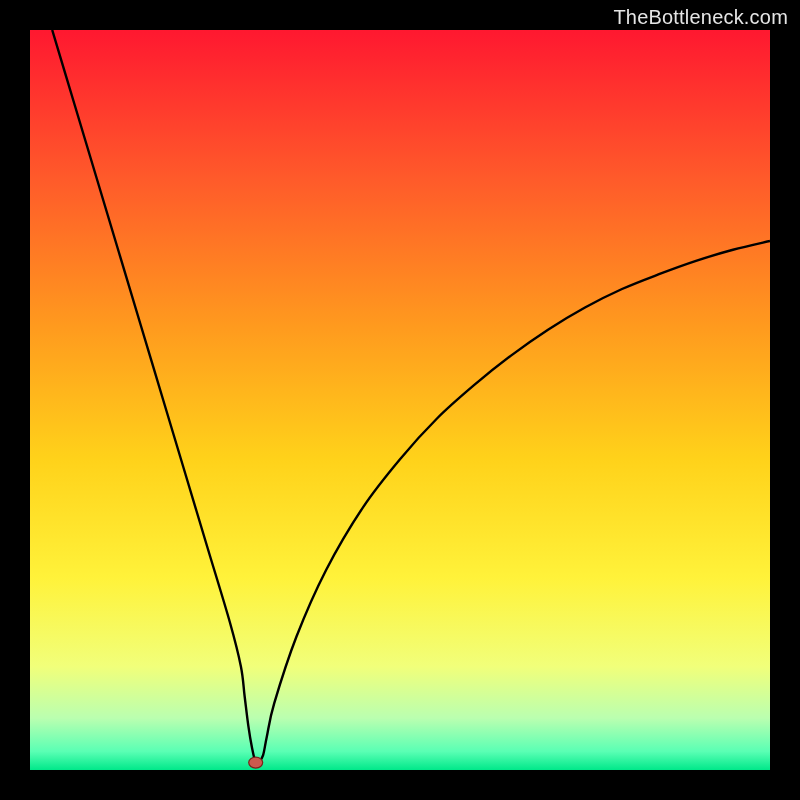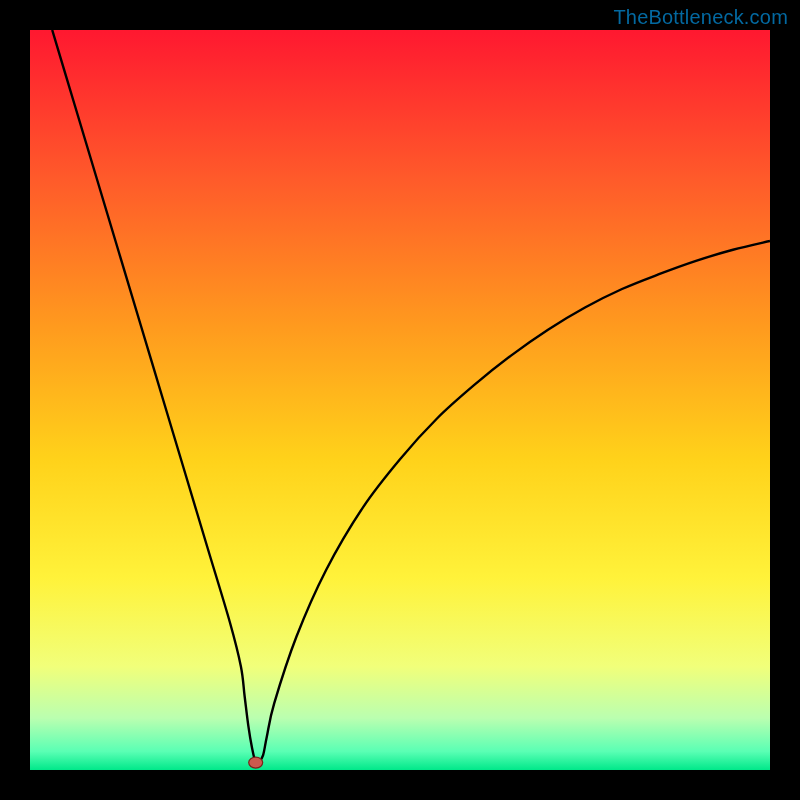--- a/index.html
+++ b/index.html
@@ -22,21 +22,21 @@
     left: 30px;
     top: 30px;
     width: 740px;
     height: 740px;
     overflow: hidden;
   }
   .attribution {
     position: absolute;
     top: 6px;
     right: 12px;
-    color: #0369a1;
+    color: #e5e5e5;
     font-size: 20px;
     letter-spacing: 0.2px;
     font-weight: 400;
   }
   svg { display: block; }
 </style>
 </head>
 <body>
 
 <div class="frame">

